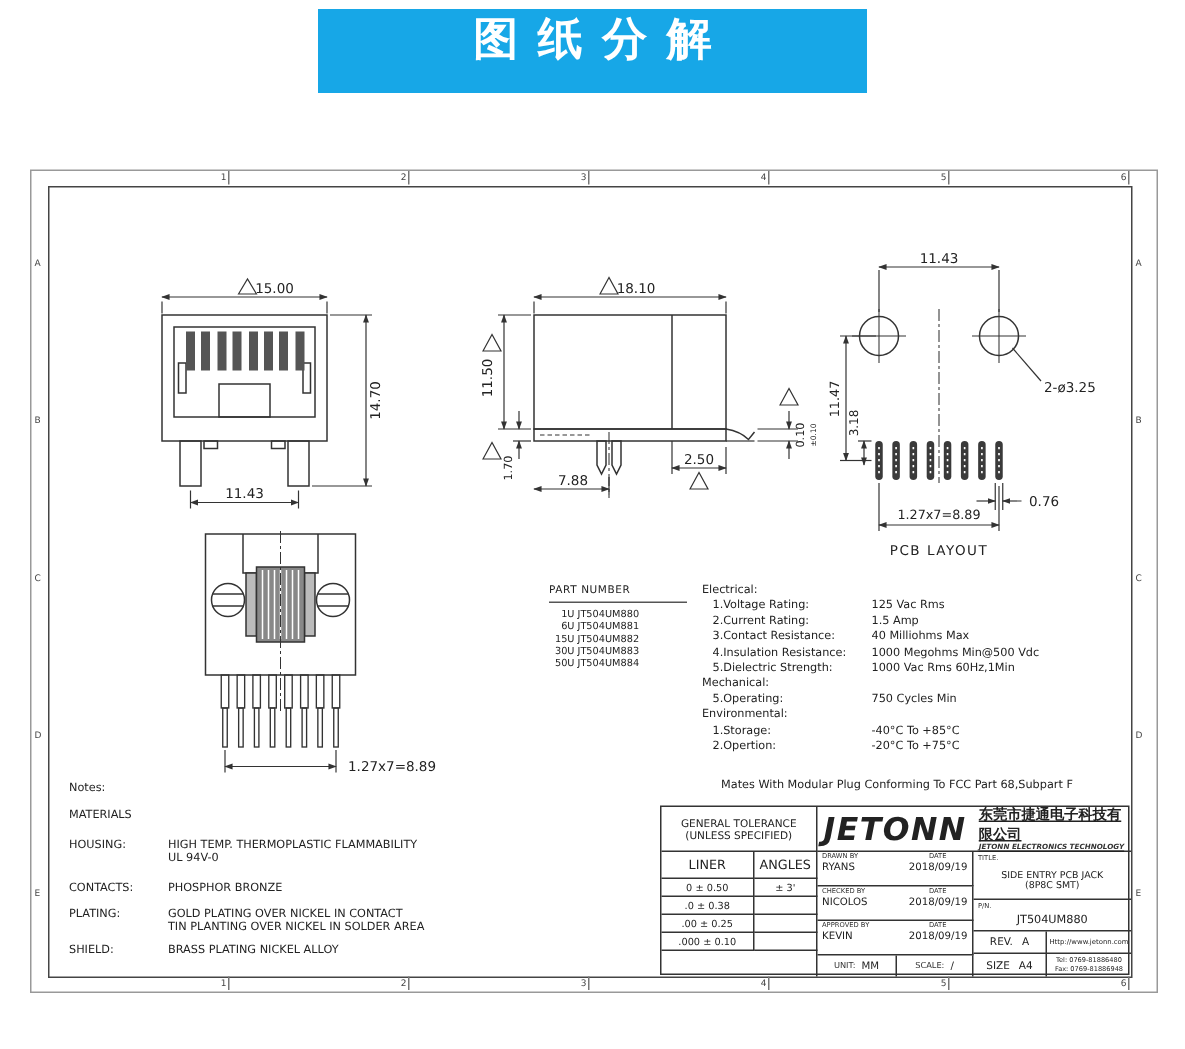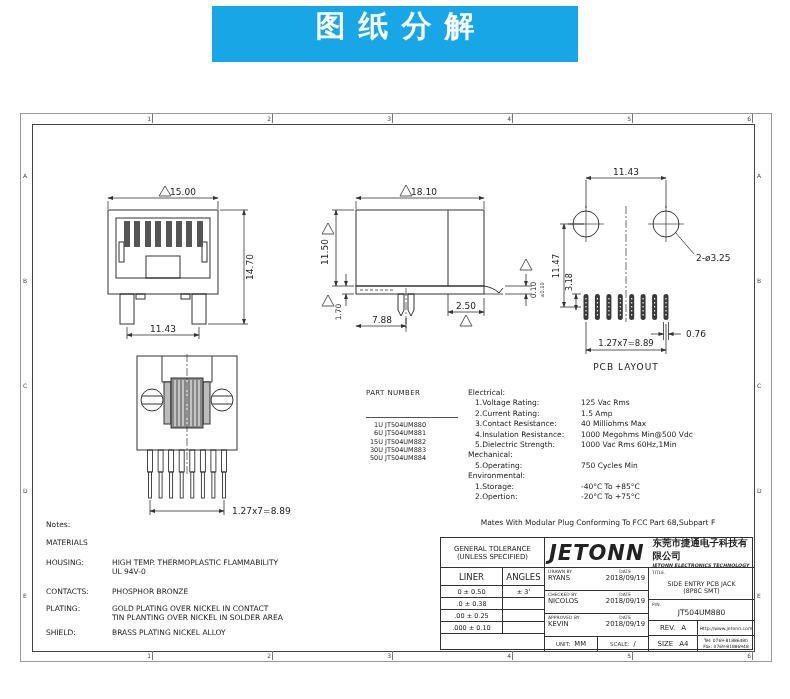--- a/index.html
+++ b/index.html
@@ -8,21 +8,21 @@
   .banner{position:absolute;left:212px;top:6px;width:366px;height:56px;background:#17a7e7;
           display:flex;align-items:flex-start;justify-content:center;}
   .banner span{color:#fff;font-size:30px;font-weight:bold;letter-spacing:13px;padding-left:13px;}
   .frame-outer{position:absolute;left:20px;top:113px;width:750px;height:547px;border:1px solid #999;}
   .frame-inner{position:absolute;left:32px;top:124px;width:721px;height:526px;border:1px solid #444;}
   .gcol{position:absolute;width:18px;height:9px;font-size:6px;color:#444;text-align:right;
         line-height:9px;border-right:1px solid #777;padding-right:1px;}
   .grow{position:absolute;width:8px;height:8px;font-size:6px;color:#444;line-height:8px;}
   .view{position:absolute;}
   .ptable{position:absolute;left:366px;top:389px;font-size:6.5px;line-height:8.2px;}
-  .pt-title{font-size:7px;letter-spacing:.4px;border-bottom:1px solid #555;padding-bottom:20px;
+  .pt-title{font-size:7px;letter-spacing:.4px;border-bottom:1px solid #555;padding-bottom:4px;
             margin-bottom:3px;width:92px;}
   .pt-row{display:flex;}
   .pt-code{width:17px;text-align:right;margin-right:2px;}
   .specs{position:absolute;left:468px;top:388px;width:292px;font-size:7.5px;line-height:10.4px;}
   .srow{display:flex;padding-left:7px;}
   .sl{width:106px;}
   .footnote{position:absolute;left:440px;top:518px;width:316px;text-align:center;font-size:7.5px;}
   .note-row{position:absolute;display:flex;}
   .nl{width:66px;}
   .tb{position:absolute;left:440px;top:537px;width:313px;height:113px;border:1px solid #333;
@@ -30,21 +30,21 @@
   .cell{position:absolute;box-sizing:border-box;}
   .br{border-right:1px solid #333;}
   .bb{border-bottom:1px solid #333;}
   .ctr{display:flex;align-items:center;justify-content:center;text-align:center;}
   .lab{font-size:4.5px;color:#333;}
   .namecell{padding:1px 3px;}
   .nrow{display:flex;justify-content:space-between;}
   .logo-wrap{display:flex;align-items:center;justify-content:flex-start;padding:2px 4px;}
   .logo-text{font-size:21px;font-weight:bold;font-style:italic;letter-spacing:1px;
              font-family:"DejaVu Sans","Liberation Sans",sans-serif;}
-  .co{margin-left:8px;display:flex;flex-direction:column;justify-content:center;}
+  .co{margin-left:8px;display:flex;flex-direction:column;justify-content:center;text-decoration:underline;}
   .co-cn{font-size:9.5px;font-weight:bold;}
   .co-en{font-size:4.8px;font-style:italic;font-weight:bold;color:#333;}
   svg text{font-family:"DejaVu Sans","Liberation Sans",sans-serif;}
 </style>
 </head>
 <body>
 
 <div class="page">
 
   <div class="banner">

